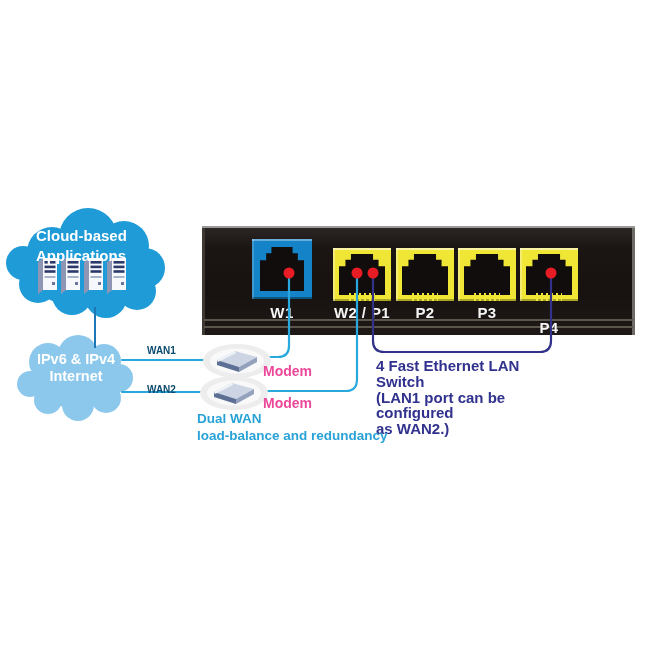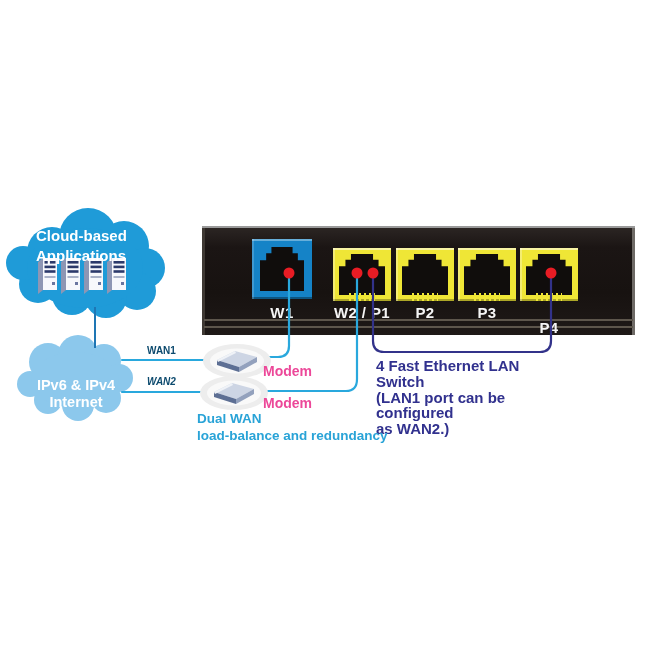--- a/index.html
+++ b/index.html
@@ -45,24 +45,24 @@
     background:repeating-linear-gradient(90deg,#efe636 0 2px,transparent 2px 5px);
   }
   .port-label{
     position:absolute;top:304px;height:14px;
     color:#f5f5f5;font-size:15px;font-weight:bold;text-align:center;letter-spacing:.4px;
   }
 
   
   .cloud-text{color:#ffffff;font-weight:bold;}
   .t-cloud1{left:36px;top:226px;font-size:15px;line-height:20px;}
-  .t-cloud2{left:28px;top:351px;width:96px;text-align:center;font-size:14.5px;line-height:17px;margin-top:26px;}
+  .t-cloud2{left:28px;top:351px;width:96px;text-align:center;font-size:14.5px;line-height:17px;}
   .t-wan{color:#0c4a6e;font-size:10px;font-weight:bold;}
   .t-wan1{left:147px;top:345px;}
-  .t-wan2{left:147px;top:376px;font-style:italic;}
+  .t-wan2{left:147px;top:384px;}
   .t-modem{color:#ec4899;font-size:14px;font-weight:bold;}
   .t-modem1{left:263px;top:363px;}
   .t-modem2{left:263px;top:395px;}
   .t-switch{left:376px;top:358px;color:#31318e;font-size:15px;font-weight:bold;line-height:15.8px;width:190px;}
   .t-dualwan{left:149px;top:411px;color:#29a3d7;font-size:13.5px;font-weight:bold;line-height:16.5px;width:230px;margin-left:48px;}
 
   svg{display:block;}
   .overlay{position:absolute;left:0;top:0;pointer-events:none;}
 </style>
 </head>

